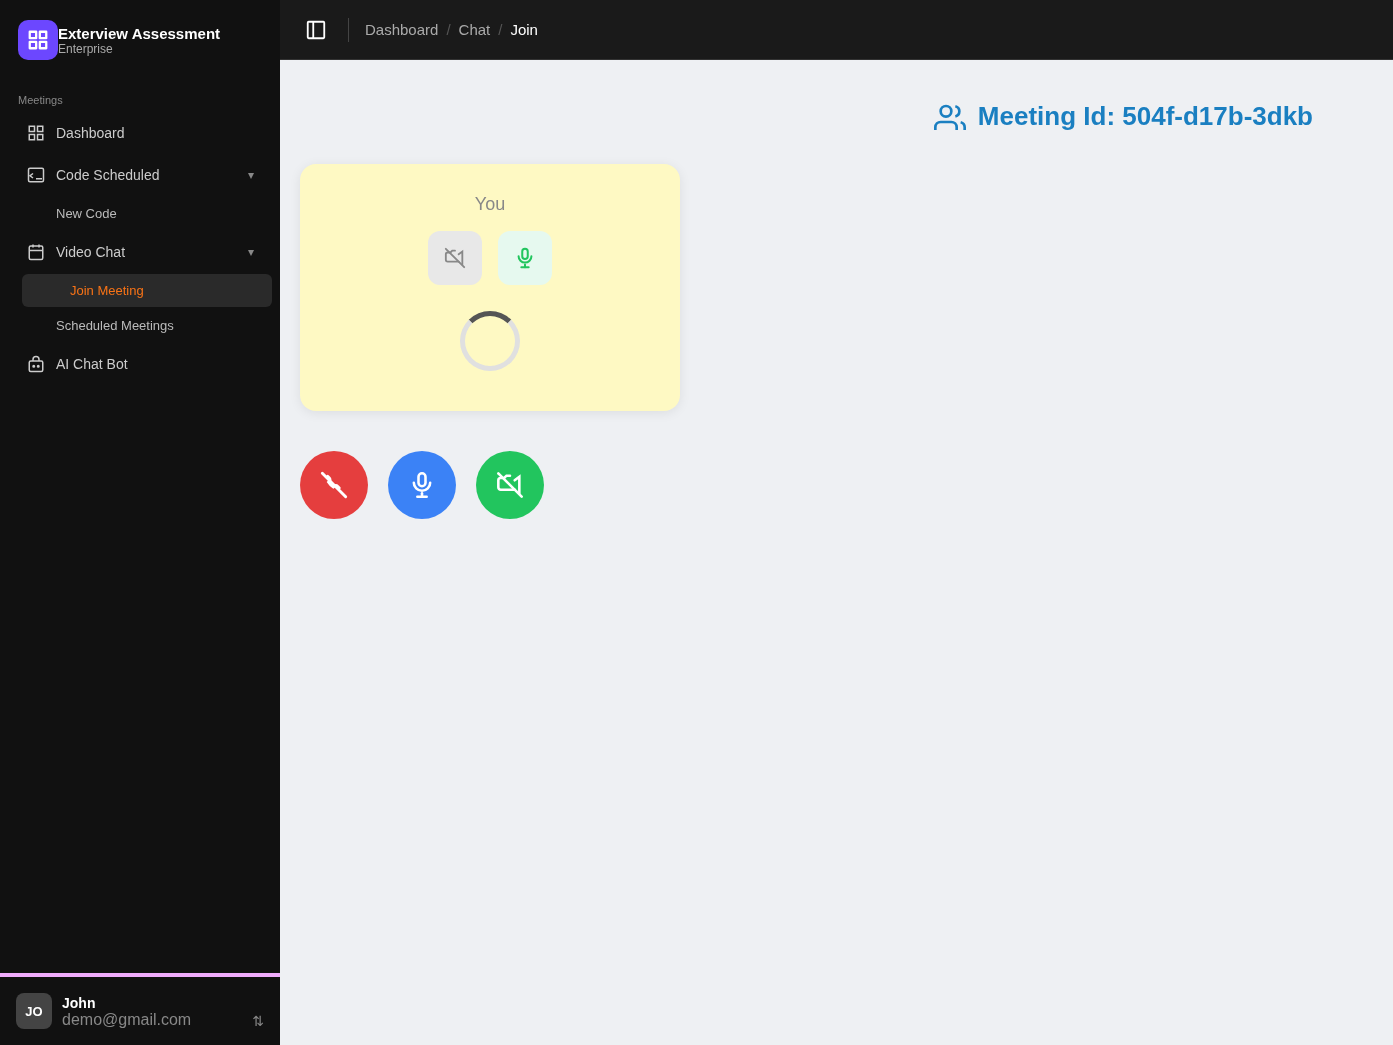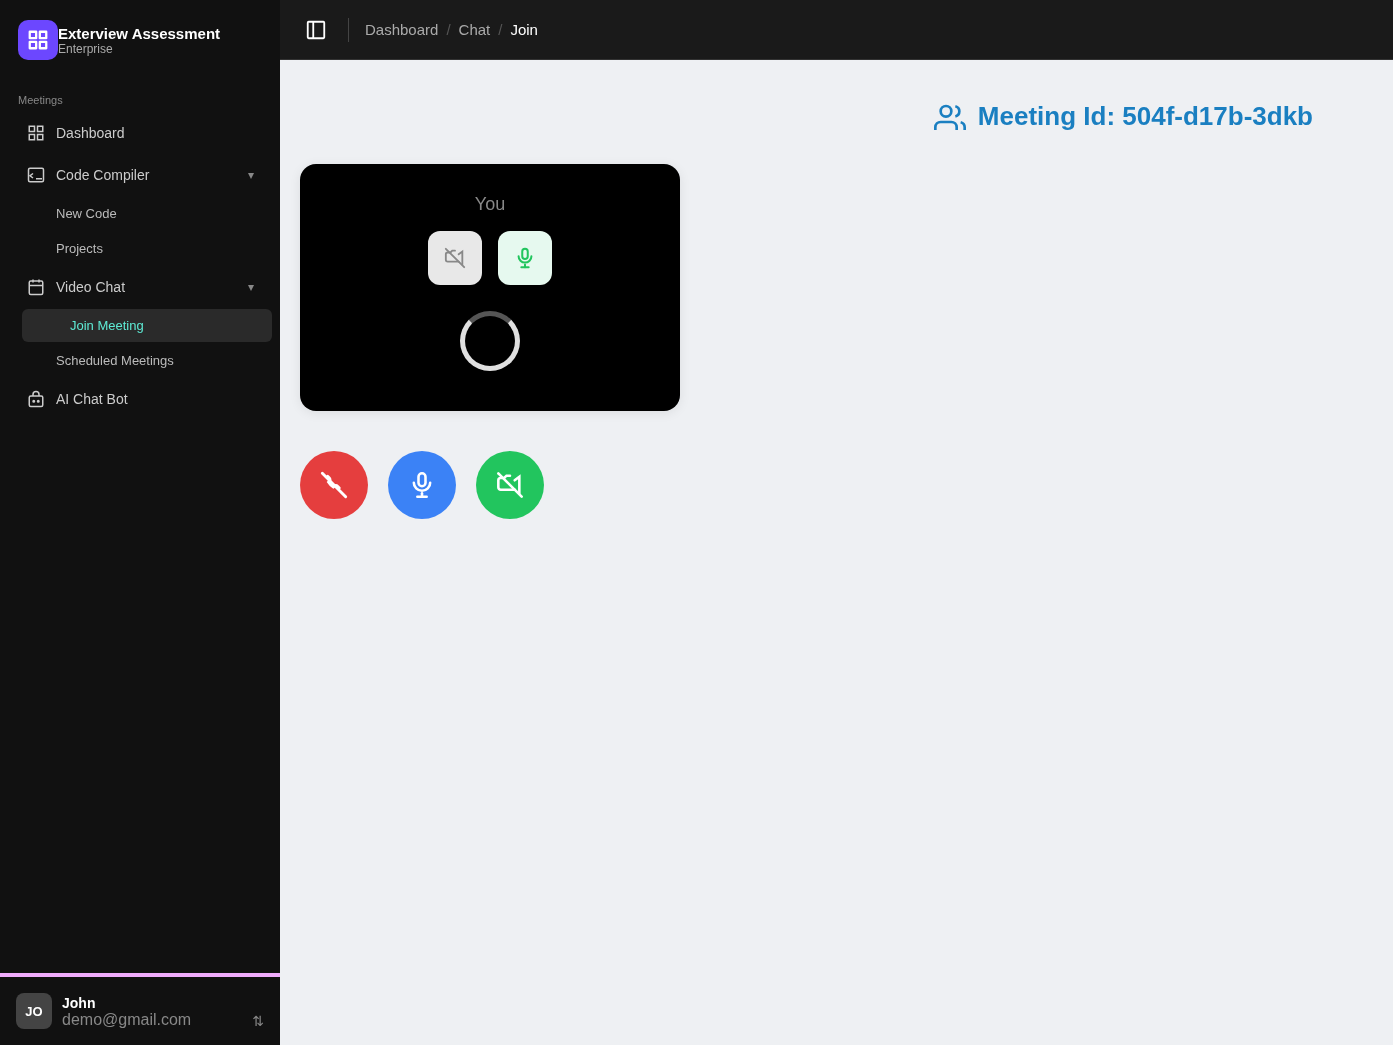--- a/index.html
+++ b/index.html
@@ -59,21 +59,21 @@
 
     .sidebar-sub-item {
       display: flex;
       padding: 9px 18px 9px 48px;
       cursor: pointer;
       color: #bbb;
       font-size: 13px;
       border-radius: 6px;
       margin: 1px 8px;
     }
-    .sidebar-sub-item.active { background: #2a2a2a; color: #5eead4; font-weight: 500; margin-left: 22px; }
+    .sidebar-sub-item.active { background: #2a2a2a; color: #f97316; font-weight: 500; margin-left: 22px; }
 
     .sidebar-footer {
       margin-top: auto;
       padding: 16px;
       border-top: 4px solid #f0abfc;
       display: flex;
       align-items: flex-end;
       gap: 10px;
       cursor: pointer;
     }
@@ -159,21 +159,21 @@
       font-size: 28px;
     }
     .meeting-id-text {
       font-size: 26px;
       font-weight: 700;
       color: #1a7fc1;
     }
 
     
     .video-card {
-      background: #000000;
+      background: #fef9c3;
       border-radius: 16px;
       width: 380px;
       padding: 30px 40px;
       display: flex;
       flex-direction: column;
       align-items: center;
       gap: 16px;
       box-shadow: 0 2px 12px rgba(0,0,0,0.08);
       margin-bottom: 40px;
     }
@@ -278,29 +278,26 @@
   </div>
 
   <div class="sidebar-item">
     <span class="icon">
       <svg width="18" height="18" viewBox="0 0 24 24" fill="none" stroke="currentColor" stroke-width="2">
         <rect x="2" y="3" width="20" height="18" rx="2"></rect>
           <polyline points="8 10 4 13 8 16"></polyline>
           <line x1="12" y1="17" x2="20" y2="17"></line>
       </svg>
     </span>
-    <span>Code Compiler</span>
+    <span>Code Scheduled</span>
     <span class="chevron">▾</span>
   </div>
 
   <div class="sidebar-sub-item">
     <span>New Code</span>
-  </div>
-  <div class="sidebar-sub-item">
-    <span>Projects</span>
   </div>
 
   <div class="sidebar-item">
     <span class="icon">
       <svg width="18" height="18" viewBox="0 0 24 24" fill="none" stroke="currentColor" stroke-width="2">
         <rect x="3" y="4" width="18" height="18" rx="2"></rect>
           <line x1="16" y1="2" x2="16" y2="6"></line>
           <line x1="8" y1="2" x2="8" y2="6"></line>
           <line x1="3" y1="10" x2="21" y2="10"></line>
       </svg>

